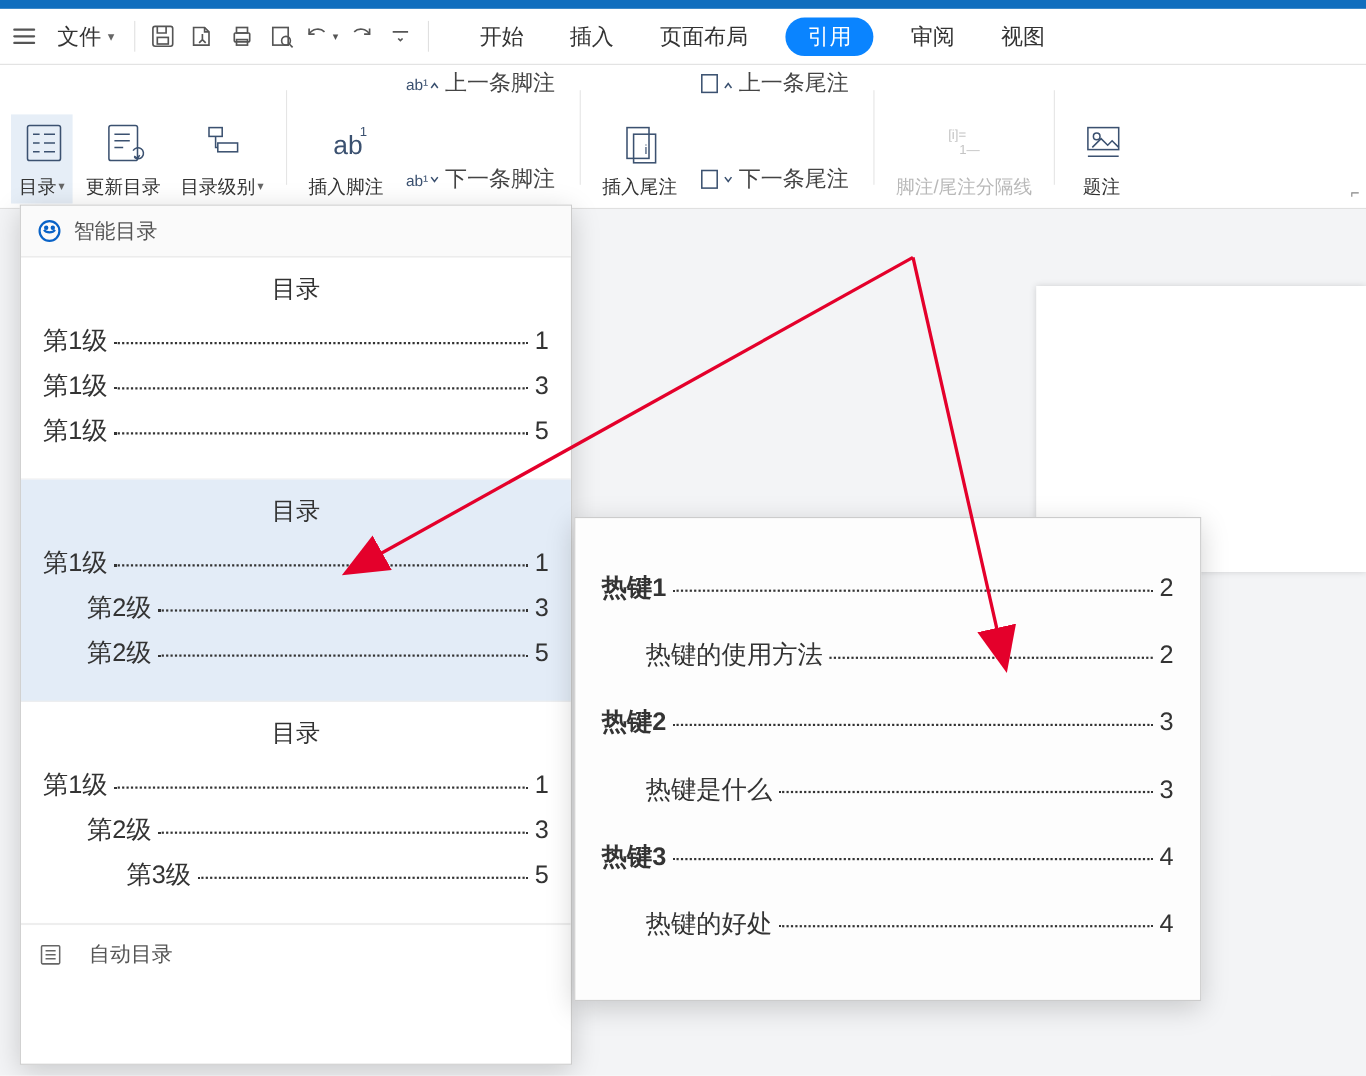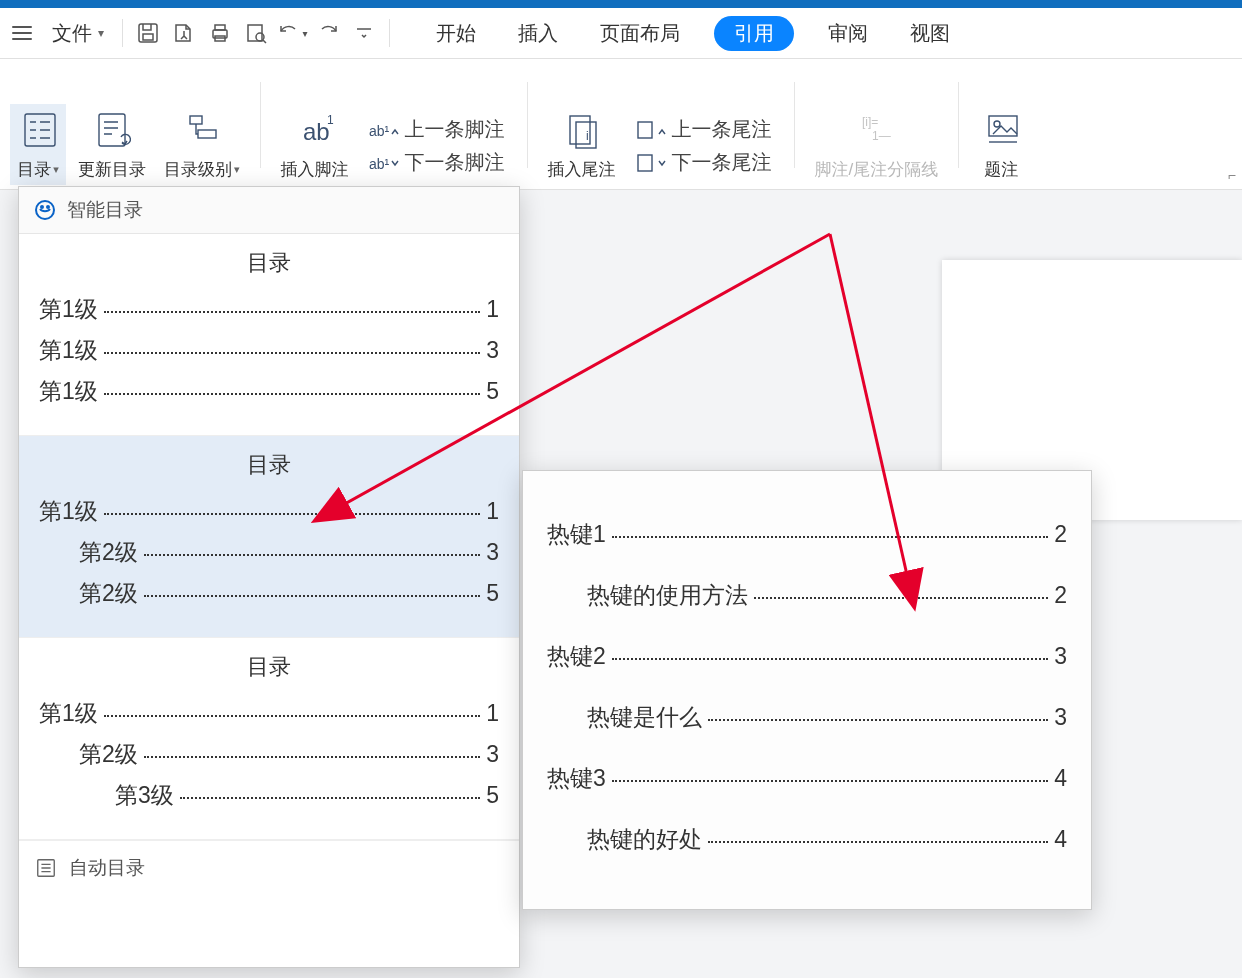--- a/index.html
+++ b/index.html
@@ -20,44 +20,44 @@
 .rgroup{display:flex;flex-direction:column;align-items:center;justify-content:flex-end;gap:6px;padding:4px 6px;cursor:pointer}
 .rgroup .ic{width:44px;height:44px;display:flex;align-items:center;justify-content:flex-end}
 .rgroup .ic svg{width:40px;height:40px;stroke:#3b5170;fill:none;stroke-width:1.4}
 .rgroup .lbl{font-size:17px;color:#333;white-space:nowrap;display:flex;align-items:center;gap:2px}
 .rgroup.sel{background:#e6eef7}
 .rgroup .chev{font-size:11px;color:#666}
 .vsep{width:1px;height:86px;background:#e5e5e5;margin:0 8px;align-self:center}
 .small-row{display:flex;align-items:center;gap:6px;cursor:pointer;padding:3px 4px}
 .small-row svg{width:30px;height:24px;stroke:#3b5170;fill:none;stroke-width:1.4}
 .small-row .lbl{font-size:20px;color:#444;white-space:nowrap}
-.col{display:flex;flex-direction:column;justify-content:flex-end;height:100%;padding:6px 4px}
+.col{display:flex;flex-direction:column;justify-content:space-between;height:100%;padding:6px 4px}
 .disabled .lbl,.disabled svg{color:#b8b8b8;stroke:#c4c4c4}
 .corner{position:absolute;right:6px;bottom:6px;font-size:14px;color:#888}
 .canvas{position:relative;background:#f3f4f6;height:800px}
 .page{position:absolute;right:0;top:70px;width:300px;height:260px;background:#fff;box-shadow:0 0 6px rgba(0,0,0,.15)}
 
 .dropdown{position:absolute;background:#fff;border:1px solid #ccc;box-shadow:0 6px 24px rgba(0,0,0,.18)}
 .dd-toc{left:18px;top:186px;width:500px;height:780px;overflow:hidden}
 .dd-rec{left:522px;top:470px;width:568px;background:#fdfdfd}
 .dd-header{display:flex;align-items:center;gap:10px;padding:10px 14px;background:#fafafa;border-bottom:1px solid #e6e6e6;font-size:19px;color:#555}
 .dd-header svg{width:24px;height:24px;stroke:#0a63c7;fill:none;stroke-width:2}
 .style-block{padding:14px 20px 18px;border-bottom:1px solid #eee;cursor:pointer}
 .style-block.sel{background:#e3ecf7}
 .style-block .title{text-align:center;font-size:22px;color:#333;margin-bottom:16px}
 .toc-line{display:flex;align-items:baseline;margin:10px 0;font-size:23px;color:#333}
-.toc-line.bold .nm{font-weight:400}
+.toc-line.bold .nm{font-weight:700}
 .toc-line.lvl2{padding-left:40px}
 .toc-line.lvl3{padding-left:76px}
 .toc-line .nm{white-space:nowrap}
 .toc-line .dots{flex:1;border-bottom:2px dotted #333;margin:0 6px;position:relative;top:-4px}
 .toc-line .pg{white-space:nowrap}
 .rec-body{padding:18px 24px 24px}
 .rec-body .toc-line{margin:30px 0}
-.auto-row{display:flex;align-items:center;gap:12px;padding:14px 16px;font-size:19px;color:#555;border-top:1px solid #eee}
+.auto-row{display:flex;align-items:center;gap:24px;padding:14px 16px;font-size:19px;color:#555;border-top:1px solid #eee}
 .auto-row svg{width:22px;height:22px;stroke:#666;fill:none;stroke-width:1.5}
 
 .arrow{position:absolute;pointer-events:none}
 </style>
 </head>
 <body>
 <div id="app">
 
 <div class="topstrip"></div>
 

